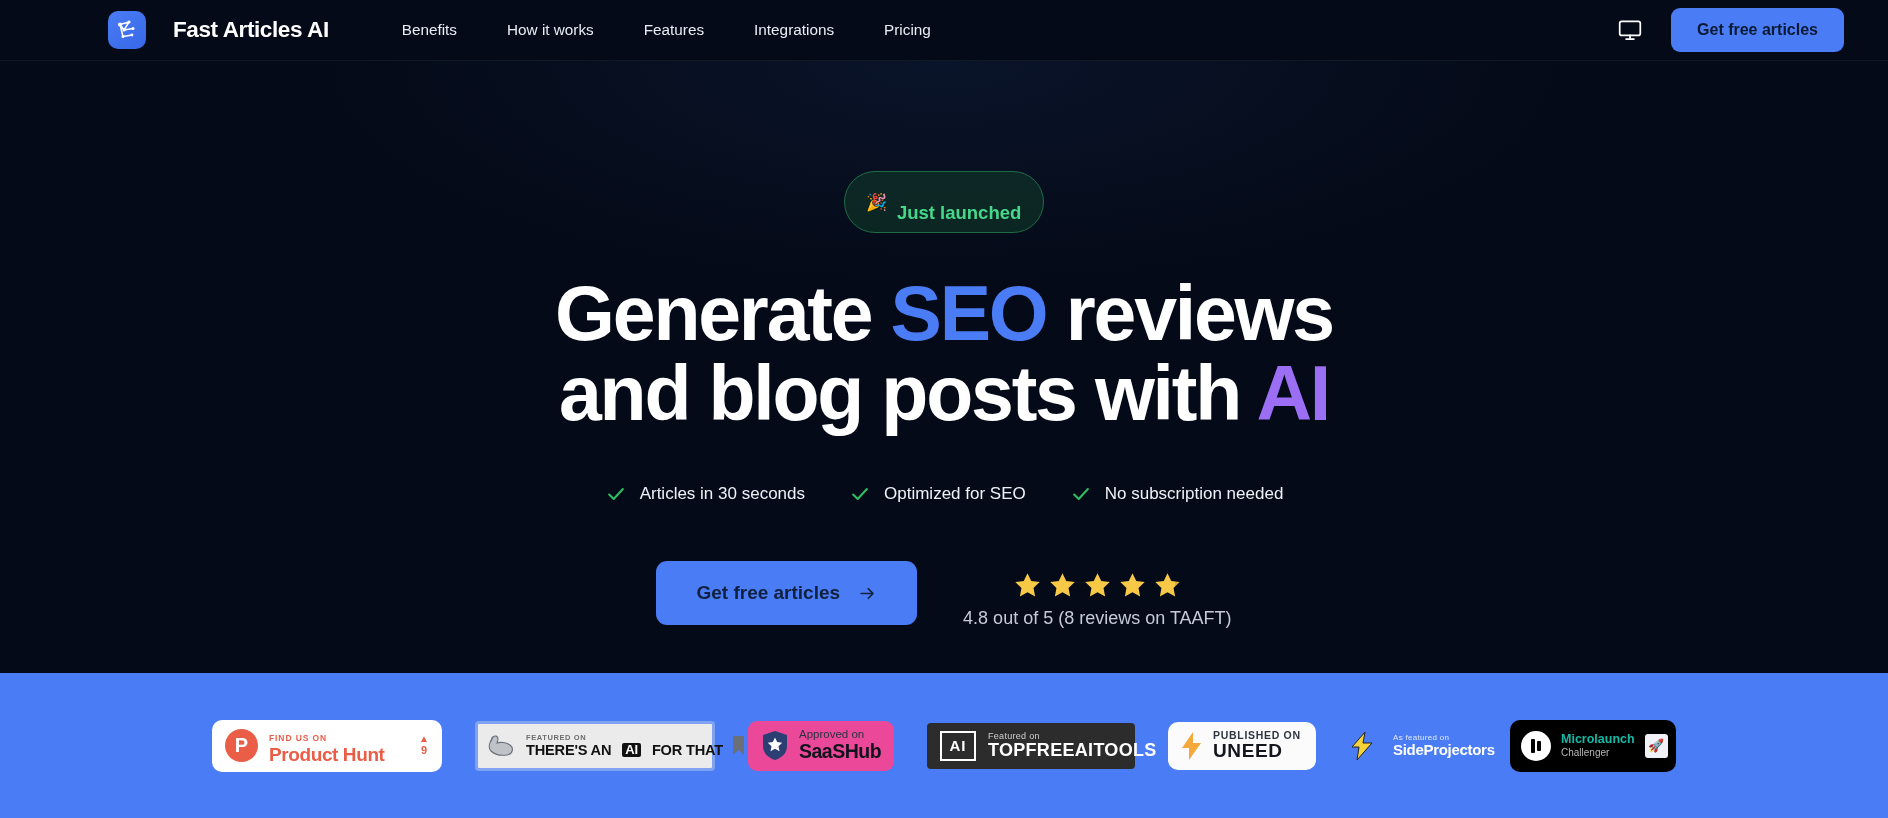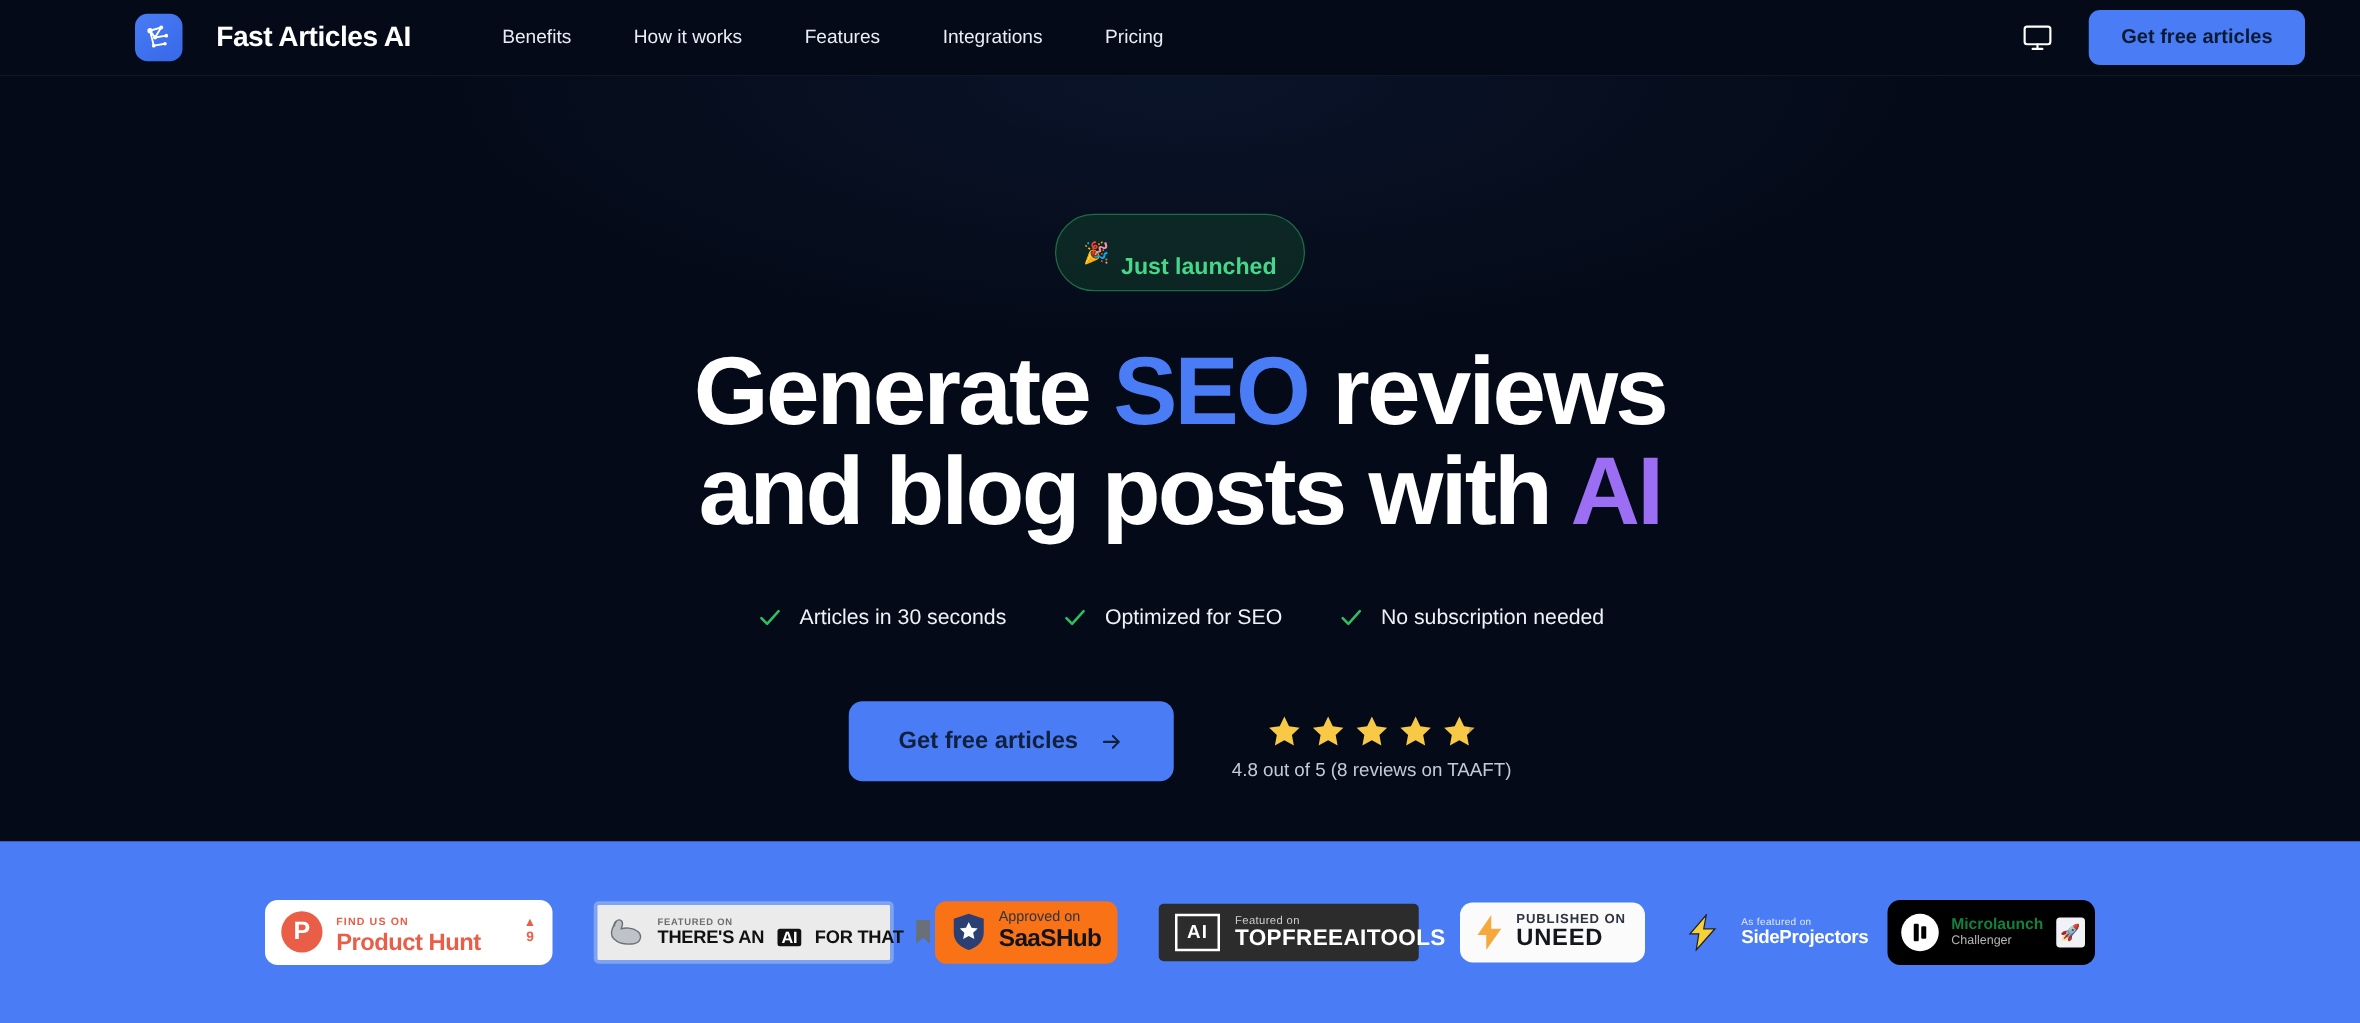--- a/index.html
+++ b/index.html
@@ -91,21 +91,21 @@
     border:none; border-radius:11px;
     padding:21px 40px;
     display:inline-flex; align-items:center; gap:18px;
     cursor:pointer; white-space:nowrap;
   }
   .arrow-ico { width:19px; height:19px; display:block; }
 
   .rating { display:flex; flex-direction:column; align-items:center; padding-top:10px; }
   .stars { display:flex; gap:6px; margin-bottom:8px; }
   .star { width:29px; height:29px; display:block; }
-  .rating-text { color:#c3cbda; font-size:15px; white-space:nowrap; }
+  .rating-text { color:#c3cbda; font-size:18px; white-space:nowrap; }
 
   
   .strip {
     position:absolute; left:0; bottom:0;
     width:100%; height:145px;
     background:#4a7cf5;
     display:flex; align-items:center; justify-content:center;
     gap:33px;
   }
   .pbadge { display:flex; align-items:center; cursor:pointer; }
@@ -143,21 +143,21 @@
     display:flex; align-items:center; gap:11px; line-height:1.1; white-space:nowrap;
   }
   .taaft-ai {
     background:#111; color:#fff; border-radius:2px;
     padding:0 3px; font-size:13px;
   }
   .taaft-bm { width:13px; height:21px; flex:0 0 auto; }
 
   
   .saas {
-    background:#f97316; border-radius:9px;
+    background:#ec4899; border-radius:9px;
     height:50px; width:146px; padding:0 13px;
     display:flex; align-items:center; gap:10px;
   }
   .saas-shield { width:28px; height:31px; flex:0 0 auto; }
   .saas-small { color:#2b3242; font-size:11.5px; font-weight:500; line-height:1.15; }
   .saas-big { color:#10131c; font-size:19.5px; font-weight:700; letter-spacing:-0.5px; line-height:1.1; }
 
   
   .tfa {
     background:#2c2c2c; border-radius:4px;
@@ -198,21 +198,21 @@
   }
   .micro-circle {
     width:30px; height:30px; border-radius:50%; background:#fff;
     display:flex; align-items:center; justify-content:center; gap:2px;
     flex:0 0 auto;
   }
   .ml-bar { background:#000; width:4px; border-radius:1px; }
   .ml-b1 { height:14px; }
   .ml-b2 { height:10px; }
   .micro-txt { flex:1; }
-  .micro-big { color:#15803d; font-size:12.5px; font-weight:700; line-height:1.2; }
+  .micro-big { color:#14b8a6; font-size:12.5px; font-weight:700; line-height:1.2; }
   .micro-small { color:#b7b7b7; font-size:10px; font-weight:400; line-height:1.2; }
   .micro-rocket {
     width:23px; height:24px; background:#f0f2f7; border-radius:3px;
     display:flex; align-items:center; justify-content:center;
     font-size:13px; flex:0 0 auto;
   }
 </style>
 </head>
 <body>
 

